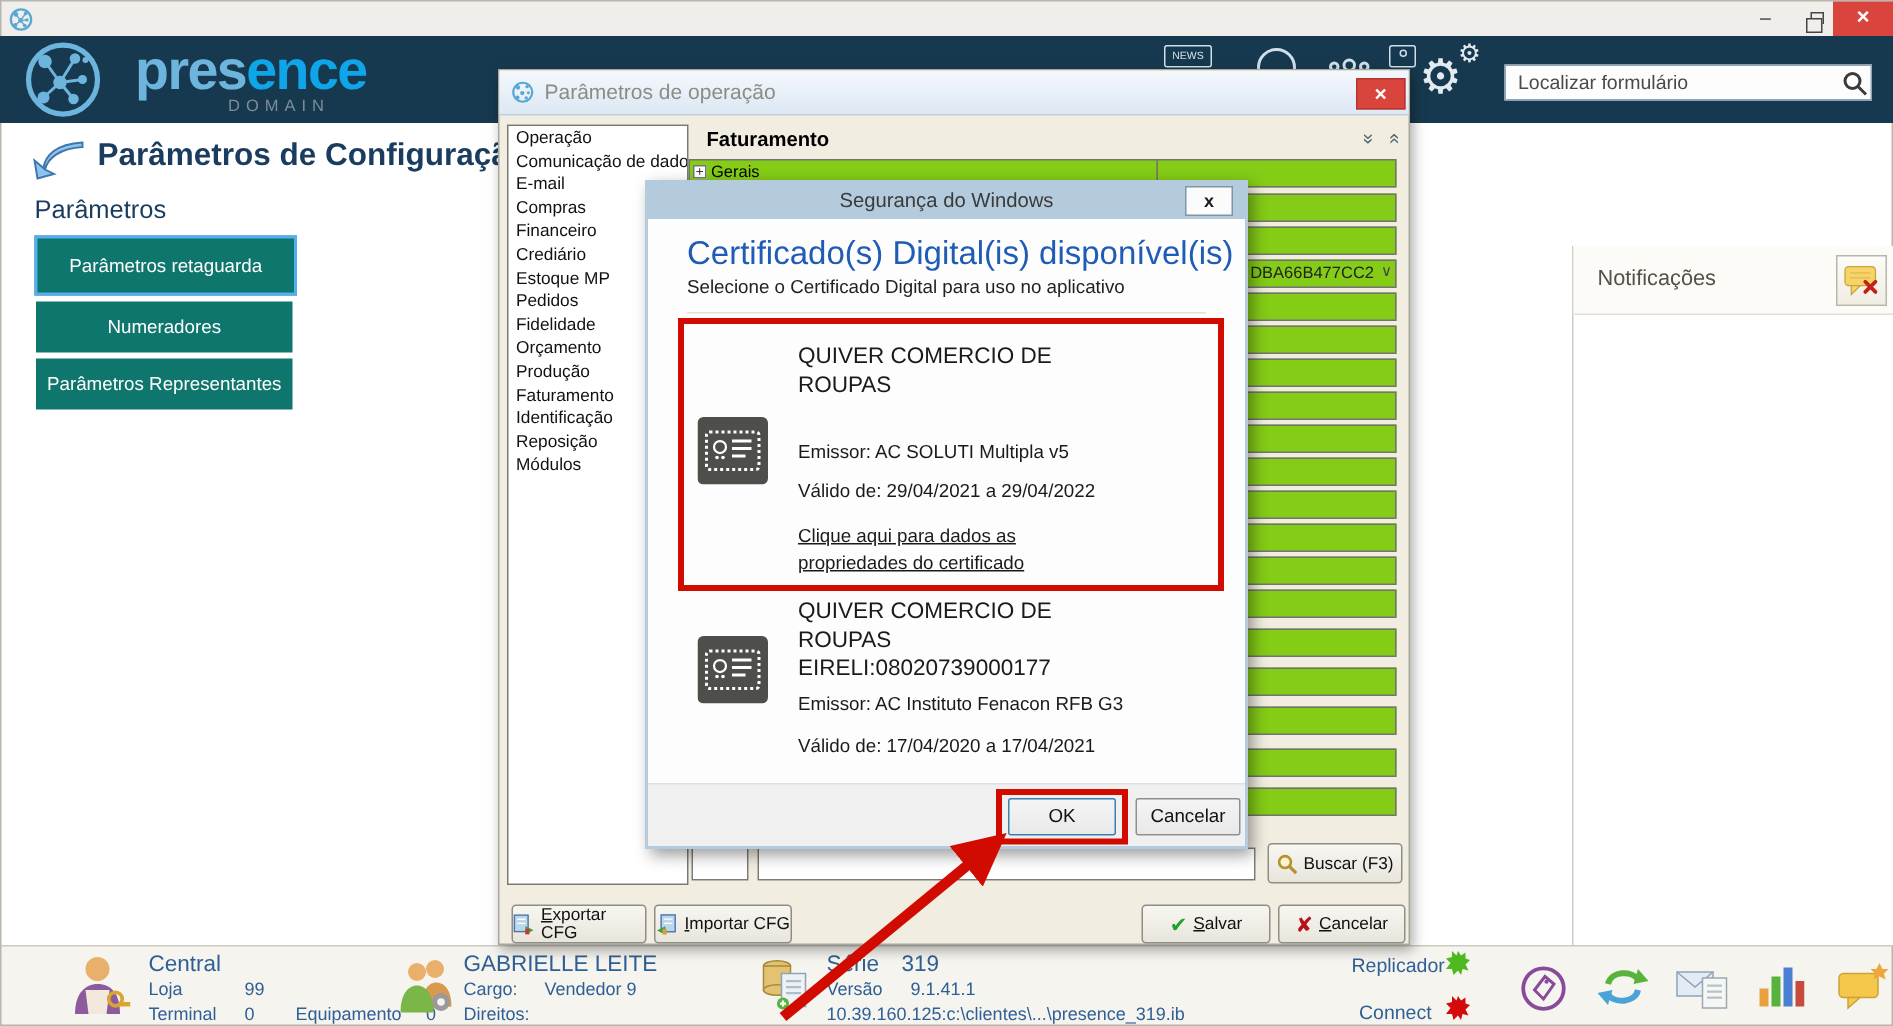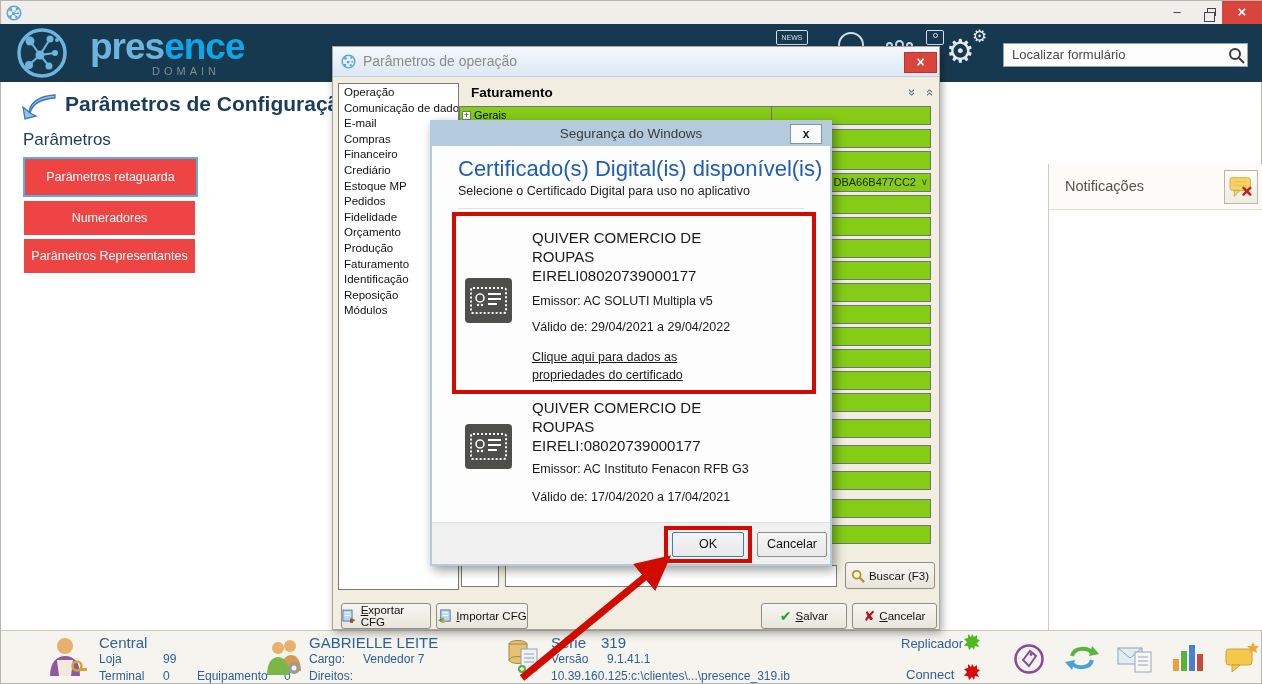--- a/index.html
+++ b/index.html
@@ -16,21 +16,21 @@
   #header{left:0;top:24px;width:1262px;height:58px;background:#17394f}
   .brand{font-weight:bold;font-size:37px;letter-spacing:-1px}
   .brand .p1{color:#6db5dc}.brand .p2{color:#0ea5e9}
   .brand-sub{color:#7e8d96;font-size:11px;letter-spacing:4px}
   #search-box{background:#fdfdfd;border:1px solid #8fa6b8;color:#4a4a4a;font-size:13px;line-height:22px;padding-left:8px}
   .hdr-partial{color:#cfe0ea}
   
   #main{left:0;top:82px;width:1262px;height:548px;background:#fff;border-left:1px solid #b9b6ae;border-right:1px solid #b9b6ae}
   .page-title{color:#1a3c5e;font-size:21px;font-weight:600}
   .section-title{color:#1a3c5e;font-size:17px}
-  .nav-btn{background:#ef4444;color:#fff;font-size:12.5px;display:flex;align-items:center;justify-content:center;text-align:center;cursor:pointer}
+  .nav-btn{background:#0f766e;color:#fff;font-size:12.5px;display:flex;align-items:center;justify-content:center;text-align:center;cursor:pointer}
   .nav-btn.active{border:2px solid #54aef0}
   #notif-panel{left:1047px;top:82px;width:214px;height:548px;border-left:1px solid #cfccc2;background:#fff}
   #notif-head{left:0;top:0;width:213px;height:46px;background:#fcfbf7;border-bottom:1px solid #e3e0d6}
   #notif-title{color:#53524c;font-size:14.5px}
   .sq-btn{border:1px solid #b8b5aa;background:linear-gradient(#fdfcf8,#efece2);display:flex;align-items:center;justify-content:center}
   
   #pdialog{left:332px;top:46px;width:608px;height:584px;background:#f1eee1;border:1px solid #a8a79e;box-shadow:2px 3px 8px rgba(0,0,0,.35);z-index:10}
   #pdialog-title{left:0;top:0;width:606px;height:30px;background:linear-gradient(#f4f8fc,#dce8f4);border-bottom:1px solid #c2cfdd;color:#8c8c85;font-size:14px;line-height:29px}
   #pdialog-close{left:571px;top:5px;width:33px;height:21px;background:#d9443c;color:#fff;text-align:center;line-height:19px;font-weight:bold;border:1px solid #b33630}
   #plist{left:5px;top:36px;width:121px;height:507px;background:#fff;border:1px solid #7a7a72;padding-top:1px}
@@ -276,21 +276,20 @@
         <circle cx="15" cy="20" r="4" fill="none" stroke="#fff" stroke-width="1.5"></circle>
         <circle cx="13" cy="27" r="1.2" fill="#fff"></circle>
         <circle cx="17" cy="27" r="1.2" fill="#fff"></circle>
         <line x1="23" y1="16" x2="36" y2="16" stroke="#fff" stroke-width="2"></line>
         <line x1="23" y1="21" x2="36" y2="21" stroke="#fff" stroke-width="2"></line>
         <line x1="23" y1="26" x2="32" y2="26" stroke="#fff" stroke-width="2"></line>
       </svg>
     <div class="abs cert-name" style="left:100px;top:106px;width:260px">
       <div>QUIVER COMERCIO DE</div>
       <div>ROUPAS</div>
-      <div>EIRELI08020739000177</div>
     </div>
     <div class="abs cert-meta" style="left:100px;top:172px">Emissor: AC SOLUTI Multipla v5</div>
     <div class="abs cert-meta" style="left:100px;top:198px">Válido de: 29/04/2021 a 29/04/2022</div>
     <div class="abs cert-link" style="left:100px;top:226px">
       <div>Clique aqui para dados as</div>
       <div>propriedades do certificado</div>
     </div>
   </div>
 
   <div>
@@ -338,21 +337,21 @@
   <svg class="abs" style="left:264px;top:8px" width="38" height="38" viewBox="0 0 38 38">
       <circle cx="13" cy="9" r="6" fill="#e9b06b"></circle>
       <circle cx="25" cy="7" r="6" fill="#e9b06b"></circle>
       <path d="M16 34 C16 22 20 16 26 16 C32 16 36 22 36 32 Z" fill="#d89a4e"></path>
       <path d="M2 36 C2 24 7 18 13 18 C19 18 24 24 24 36 Z" fill="#7ab648"></path>
       <circle cx="29" cy="29" r="6" fill="#9a9a9a"></circle>
       <circle cx="29" cy="29" r="2.5" fill="#f6f4ee"></circle>
     </svg>
   <div class="abs st-big" style="left:308px;top:3px">GABRIELLE LEITE</div>
   <div class="abs st" style="left:308px;top:21px">Cargo:</div>
-  <div class="abs st" style="left:362px;top:21px">Vendedor 7</div>
+  <div class="abs st" style="left:362px;top:21px">Vendedor 9</div>
   <div class="abs st" style="left:308px;top:38px">Direitos:</div>
 
   <svg class="abs" style="left:506px;top:8px" width="34" height="36" viewBox="0 0 34 36">
       <ellipse cx="11" cy="5" rx="9" ry="3.5" fill="#e3c372" stroke="#a8893a"></ellipse>
       <rect x="2" y="5" width="18" height="16" fill="#e3c372" stroke="#a8893a"></rect>
       <ellipse cx="11" cy="21" rx="9" ry="3.5" fill="#e3c372" stroke="#a8893a"></ellipse>
       <rect x="14" y="10" width="16" height="22" fill="#eef2f6" stroke="#8fa3b8"></rect>
       <line x1="17" y1="15" x2="27" y2="15" stroke="#aebecb" stroke-width="1.5"></line>
       <line x1="17" y1="19" x2="27" y2="19" stroke="#aebecb" stroke-width="1.5"></line>
       <line x1="17" y1="23" x2="27" y2="23" stroke="#aebecb" stroke-width="1.5"></line>

